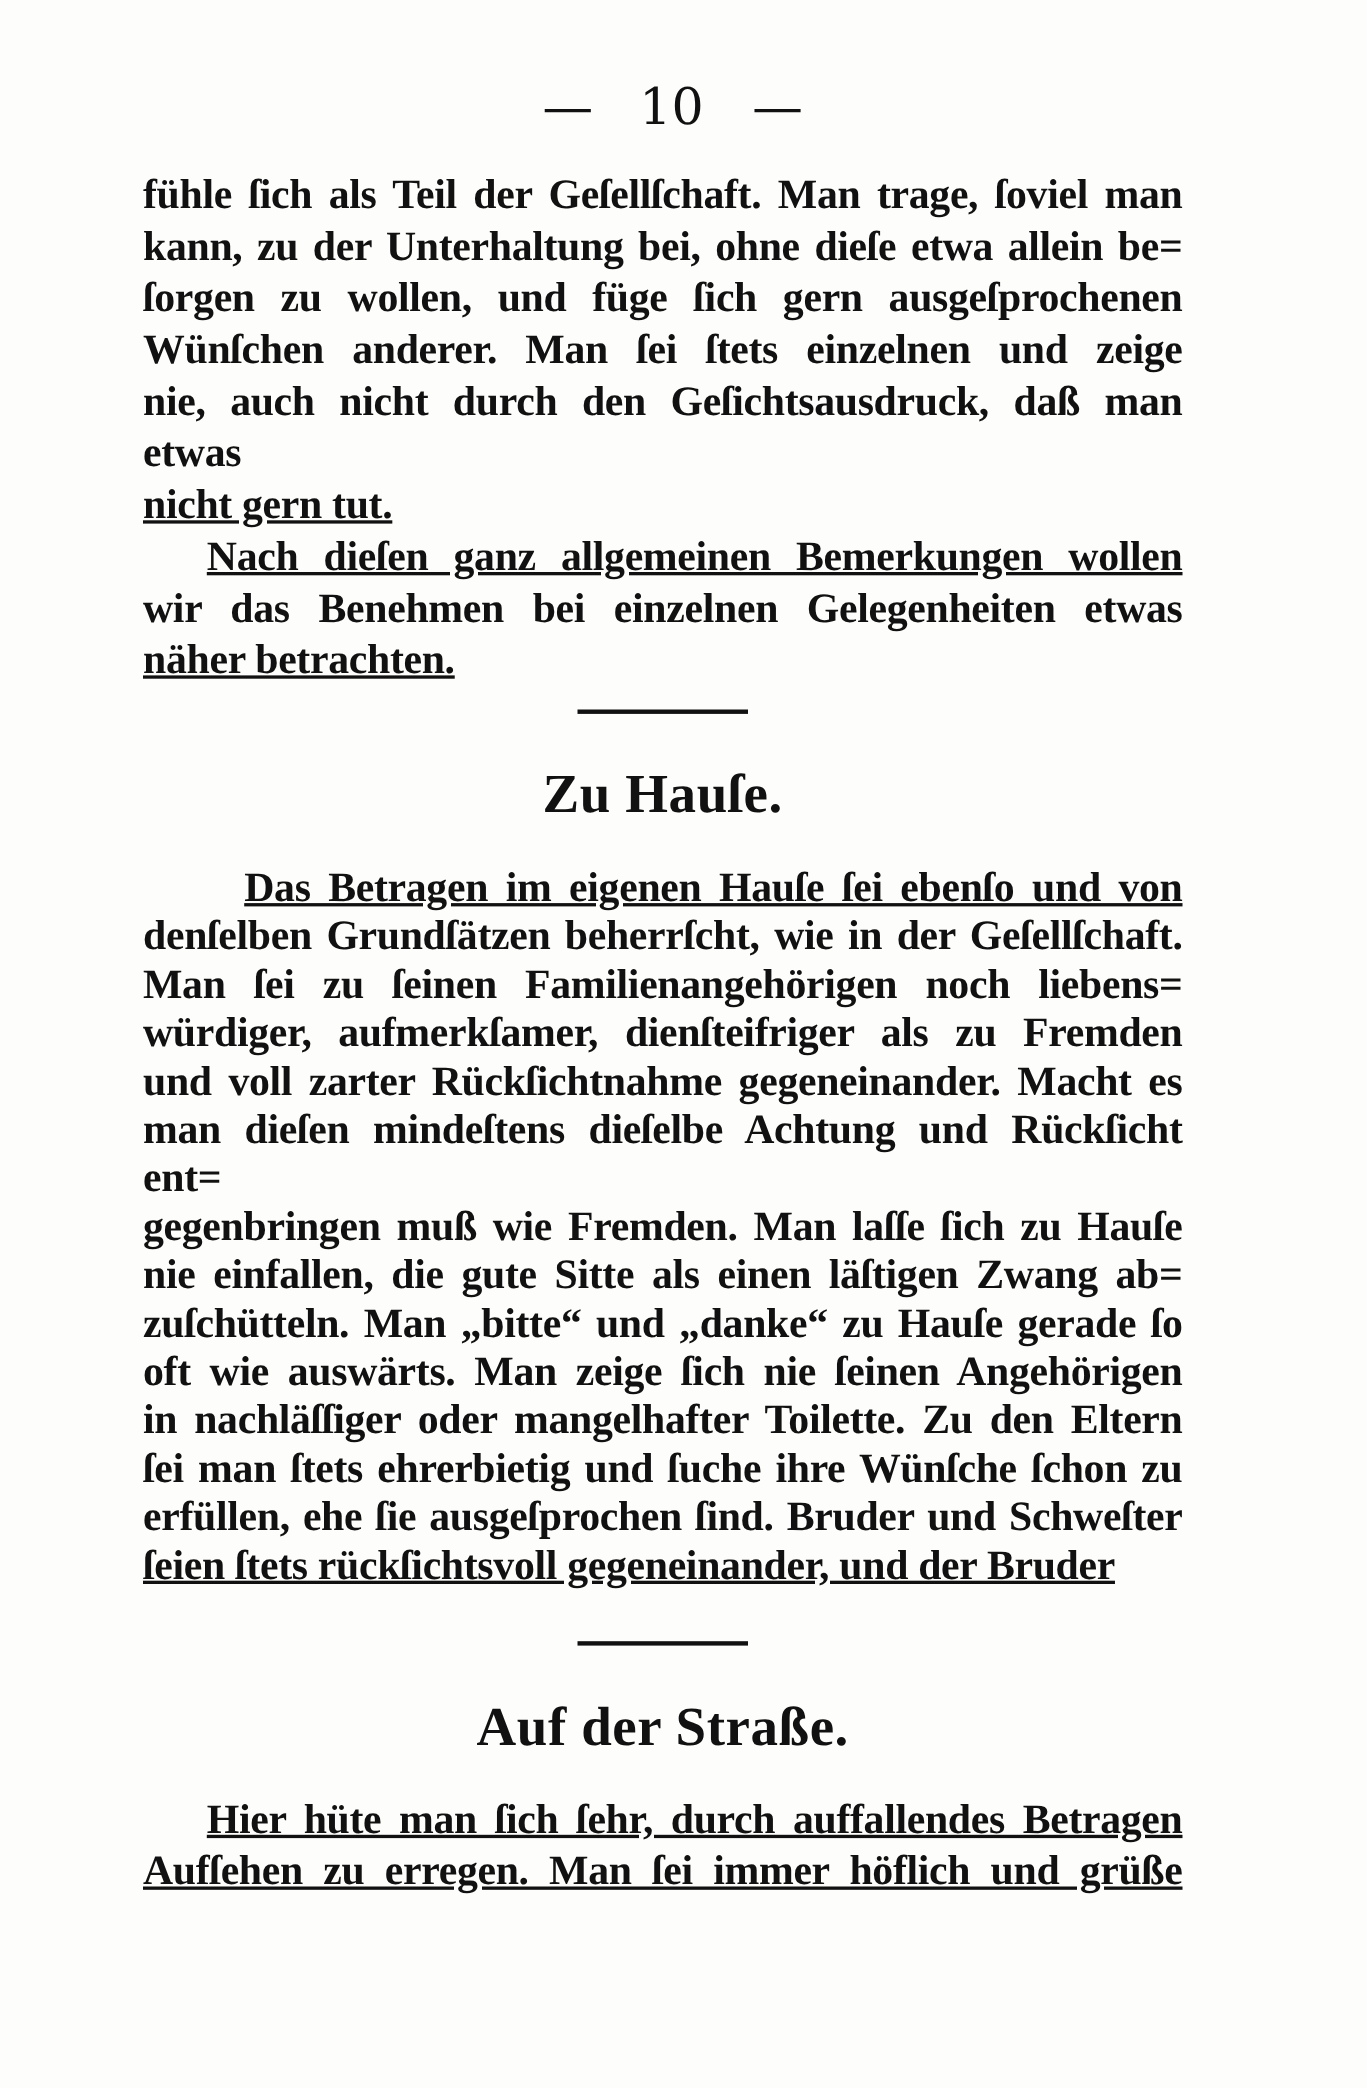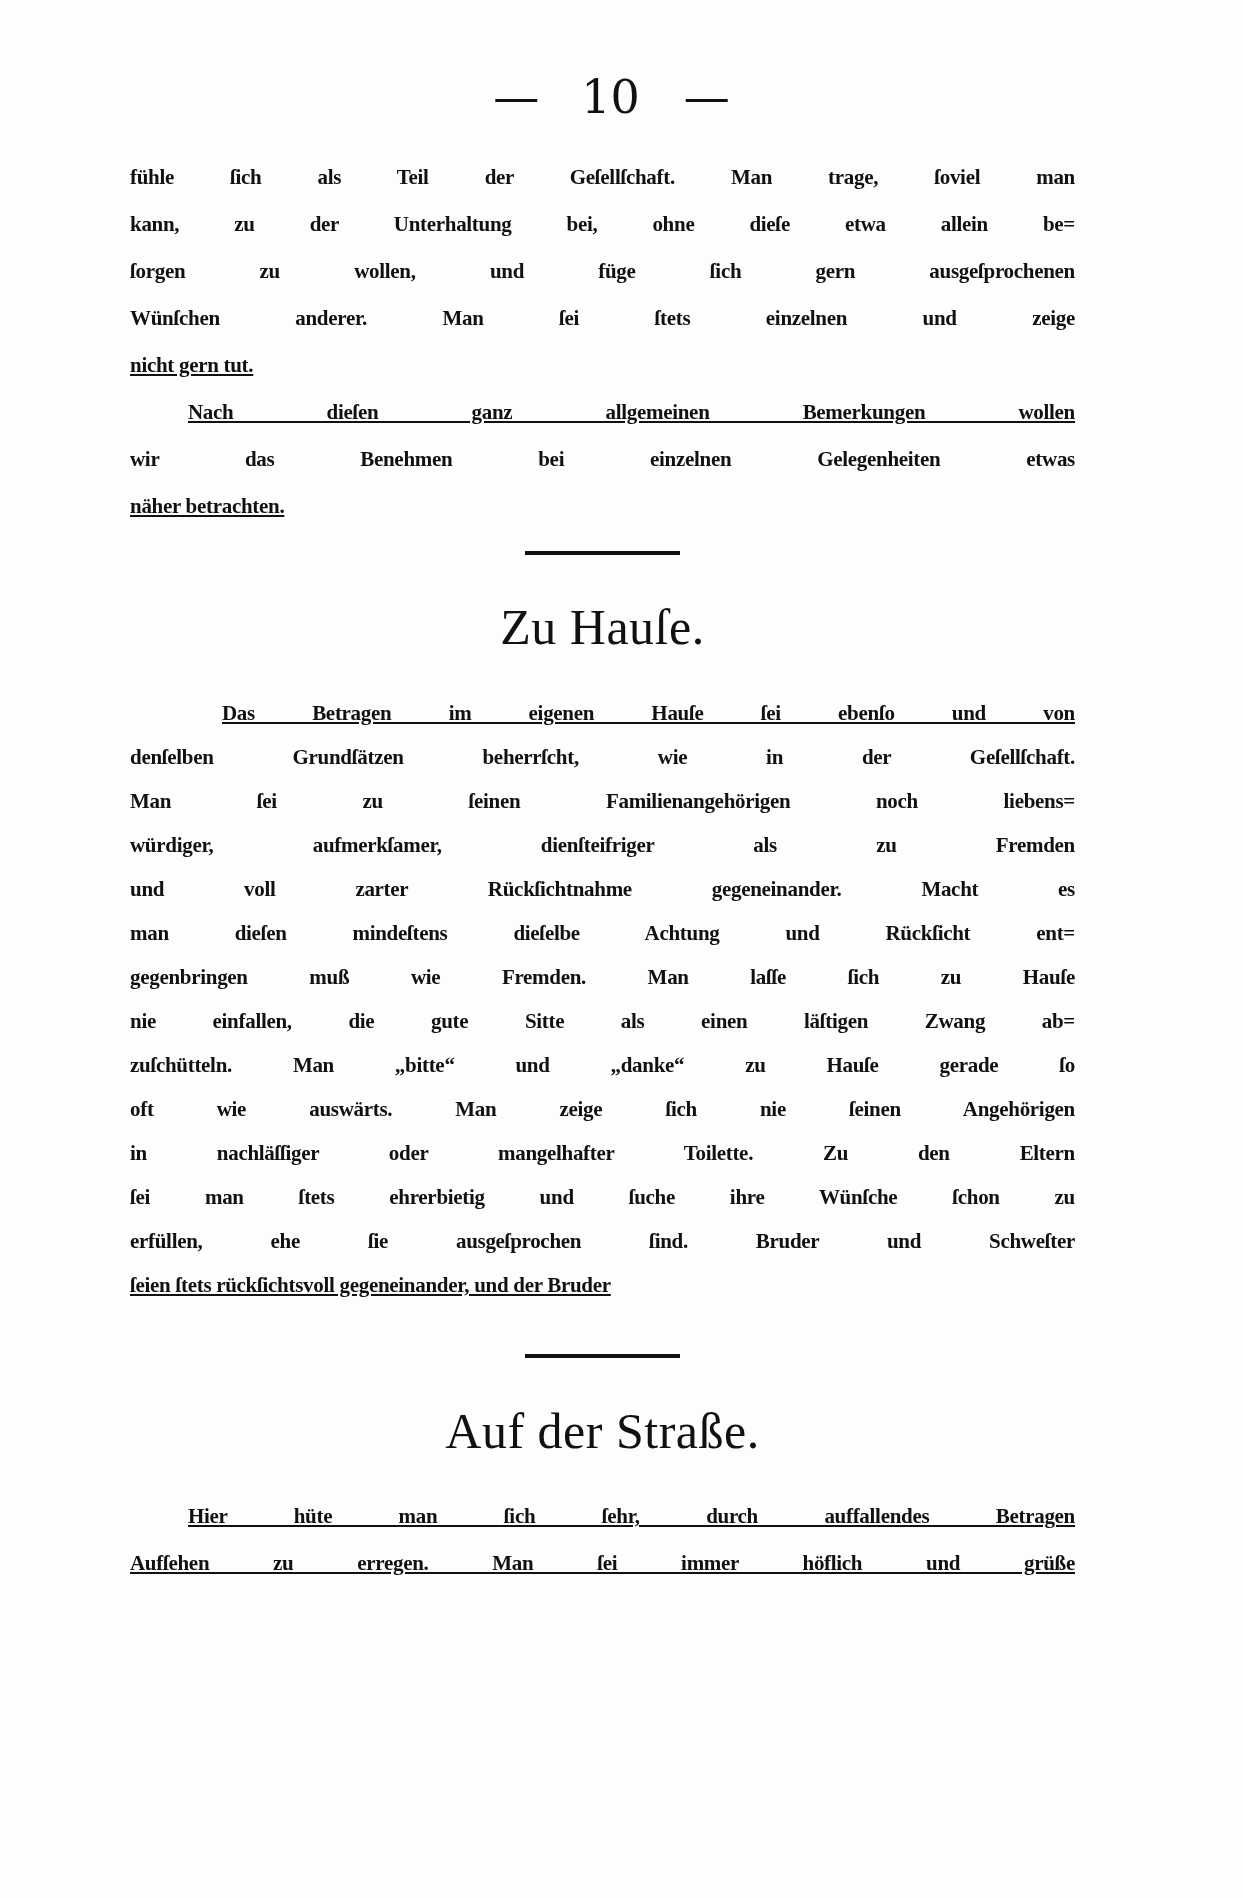--- a/index.html
+++ b/index.html
@@ -33,21 +33,21 @@
   }
   .page-header .dash { letter-spacing: -2px; }
   
   .content {
     position: absolute;
     left: 130px;
     top: 154px;
     width: 945px;
   }
   .para {
-    font-size: 21px;
+    font-size: 38px;
     font-weight: 700;
     line-height: 47px;
     letter-spacing: -0.3px;
     text-align: justify;
     margin: 0;
   }
   .line {
     text-align: justify;
     text-align-last: justify;
     text-justify: inter-word;
@@ -61,21 +61,21 @@
     width: 155px;
     height: 4px;
     background: #111111;
     margin: 0 auto;
   }
   [data-name="section-divider-1"] { margin-top: 21px; }
   [data-name="section-divider-2"] { margin-top: 47px; }
   
   .heading {
     font-size: 50px;
-    font-weight: 400;
+    font-weight: 700;
     line-height: 58px;
     text-align: center;
     letter-spacing: 0.5px;
     margin: 0;
   }
   [data-name="heading-zu-hause"] { margin-top: 43px; }
   [data-name="heading-auf-der-strasse"] { margin-top: 44px; }
   
   [data-name="paragraph-zu-hause"] { margin-top: 35px; line-height: 44px; }
   [data-name="paragraph-auf-der-strasse"] { margin-top: 33px; }
@@ -88,20 +88,21 @@
     <span class="dash" data-name="page-number-dash-left">—</span>
     <span class="num" data-name="page-number">10</span>
     <span class="dash" data-name="page-number-dash-right">—</span>
   </header>
   <main class="content" data-name="page-content">
       <div class="para" data-name="paragraph-continuation">
         <div class="line" data-name="text-line">fühle ſich als Teil der Geſellſchaft. Man trage, ſoviel man</div>
         <div class="line" data-name="text-line">kann, zu der Unterhaltung bei, ohne dieſe etwa allein be=</div>
         <div class="line" data-name="text-line">ſorgen zu wollen, und füge ſich gern ausgeſprochenen</div>
         <div class="line" data-name="text-line">Wünſchen anderer. Man ſei ſtets einzelnen und zeige</div>
+        <div class="line" data-name="text-line">nie, auch nicht durch den Geſichtsausdruck, daß man etwas</div>
         <div class="line" data-name="text-line">nicht gern tut.</div>
       </div>
       <div class="para indent" data-name="paragraph-transition">
         <div class="line" data-name="text-line">Nach dieſen ganz allgemeinen Bemerkungen wollen</div>
         <div class="line" data-name="text-line">wir das Benehmen bei einzelnen Gelegenheiten etwas</div>
         <div class="line" data-name="text-line">näher betrachten.</div>
       </div>
       <div class="divider" data-name="section-divider-1"></div>
       <h2 class="heading" data-name="heading-zu-hause">Zu Hauſe.</h2>
       <div class="para indent indent-large" data-name="paragraph-zu-hause">

